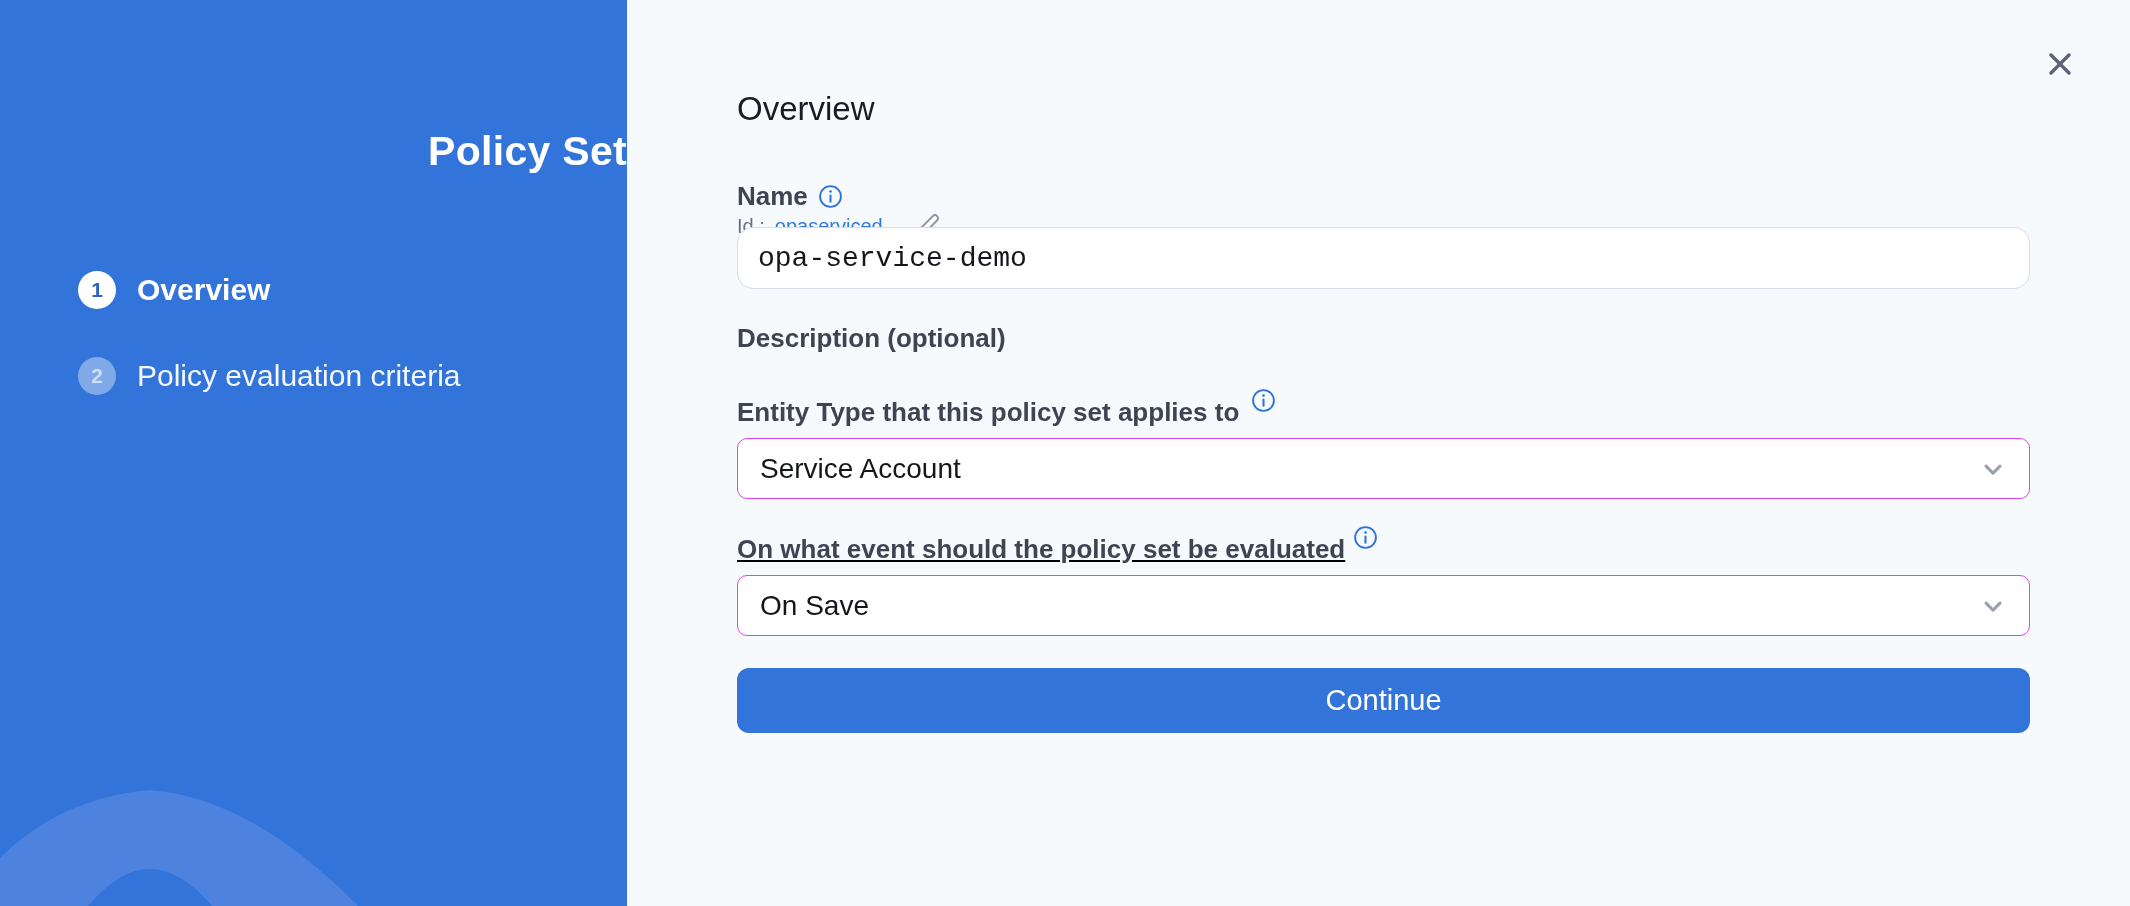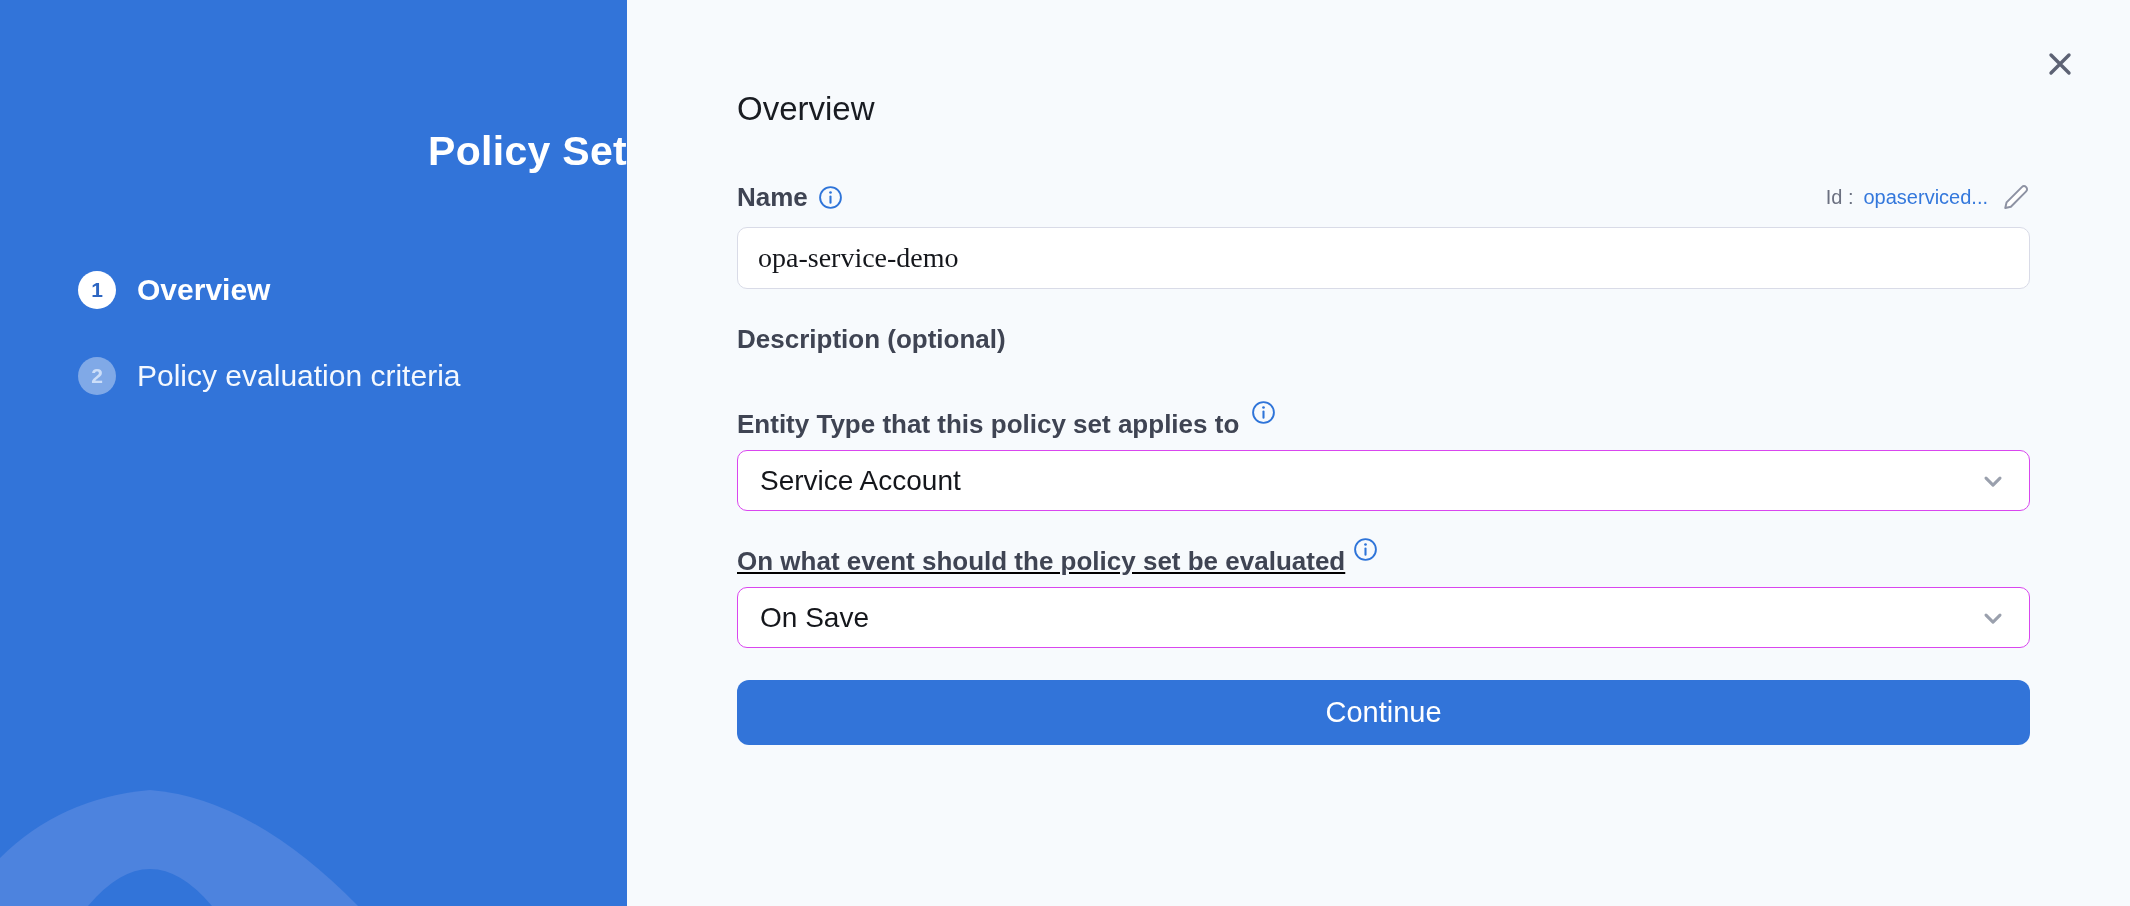--- a/index.html
+++ b/index.html
@@ -52,64 +52,65 @@
     width: 40px; height: 40px;
     background: transparent; border: none; cursor: pointer;
     display: flex; align-items: center; justify-content: center;
   }
   .content { width: 1293px; margin: 0 0 0 110px; padding-top: 90px; }
 
   .page-title { font-size: 33px; font-weight: 500; color: #191c22; }
 
   .label-row {
     margin-top: 52px;
-    display: flex; justify-content: space-between; align-items: center;
+    display: flex; justify-content: space-between; align-items: flex-start;
     height: 34px;
+    flex-direction: column;
   }
   .label-left { display: flex; align-items: center; gap: 10px; }
   .field-label {
     font-size: 26px; font-weight: 600; color: #3f4453; line-height: 32px;
   }
   .info-wrap { display: inline-flex; }
   .info-raised { transform: translateY(-8px); }
 
   .id-row { display: flex; align-items: center; gap: 10px; font-size: 20px; }
   .id-prefix { color: #6b7080; font-weight: 400; }
   .id-link { color: #3478dc; text-decoration: none; cursor: pointer; }
   .edit-btn { background: none; border: none; cursor: pointer; display: inline-flex; margin-left: 4px; }
 
   .text-input {
     margin-top: 13px;
     width: 100%; height: 62px;
     background: #ffffff;
     border: 1px solid #d9dbe7;
-    border-radius: 10px;
+    border-radius: 16px;
     padding: 0 20px;
-    font-family: Liberation Serif, serif;
+    font-family: Liberation Mono, monospace;
     font-size: 28px; color: #14161b;
     outline: none;
   }
 
   .mt-desc { margin-top: 33px; }
 
   .textarea-wrap { position: relative; margin-top: 9px; }
   .textarea {
     display: block;
     width: 100%; height: 94px;
     background: #ffffff;
     border: 1px solid #d9dbe7;
     border-radius: 10px;
     padding: 22px 20px;
     font-family: "Liberation Sans", "DejaVu Sans", sans-serif;
     font-size: 28px; color: #14161b;
     resize: none; outline: none;
   }
   .resize-handle { position: absolute; right: 7px; bottom: 9px; }
 
-  .mt-entity { margin-top: 52px; display: flex; align-items: flex-start; gap: 12px; text-align: right; }
+  .mt-entity { margin-top: 40px; display: flex; align-items: flex-start; gap: 12px; text-align: right; }
 
   .select {
     margin-top: 10px;
     width: 100%; height: 61px;
     background: #ffffff;
     border: 1px solid #d946ef;
     border-radius: 10px;
     padding: 0 22px;
     display: flex; align-items: center; justify-content: space-between;
     cursor: pointer;

